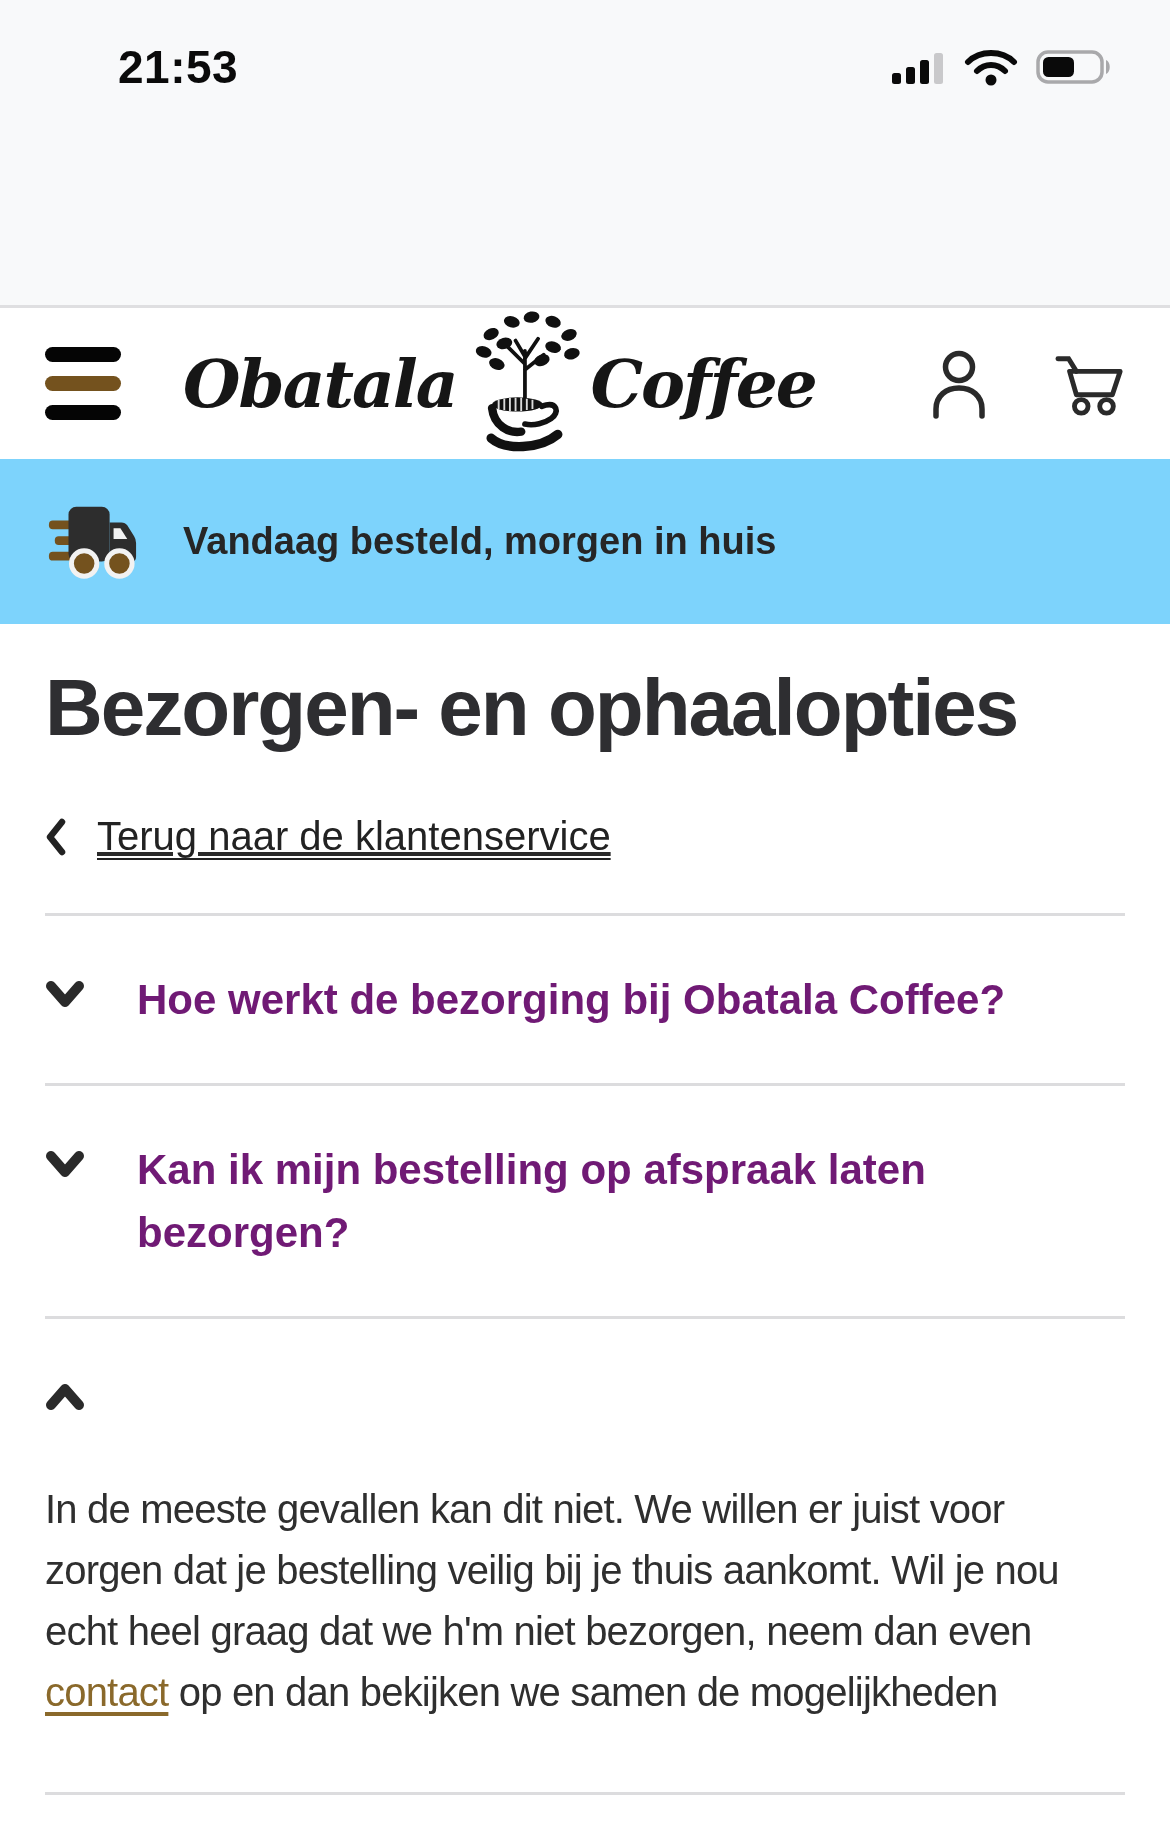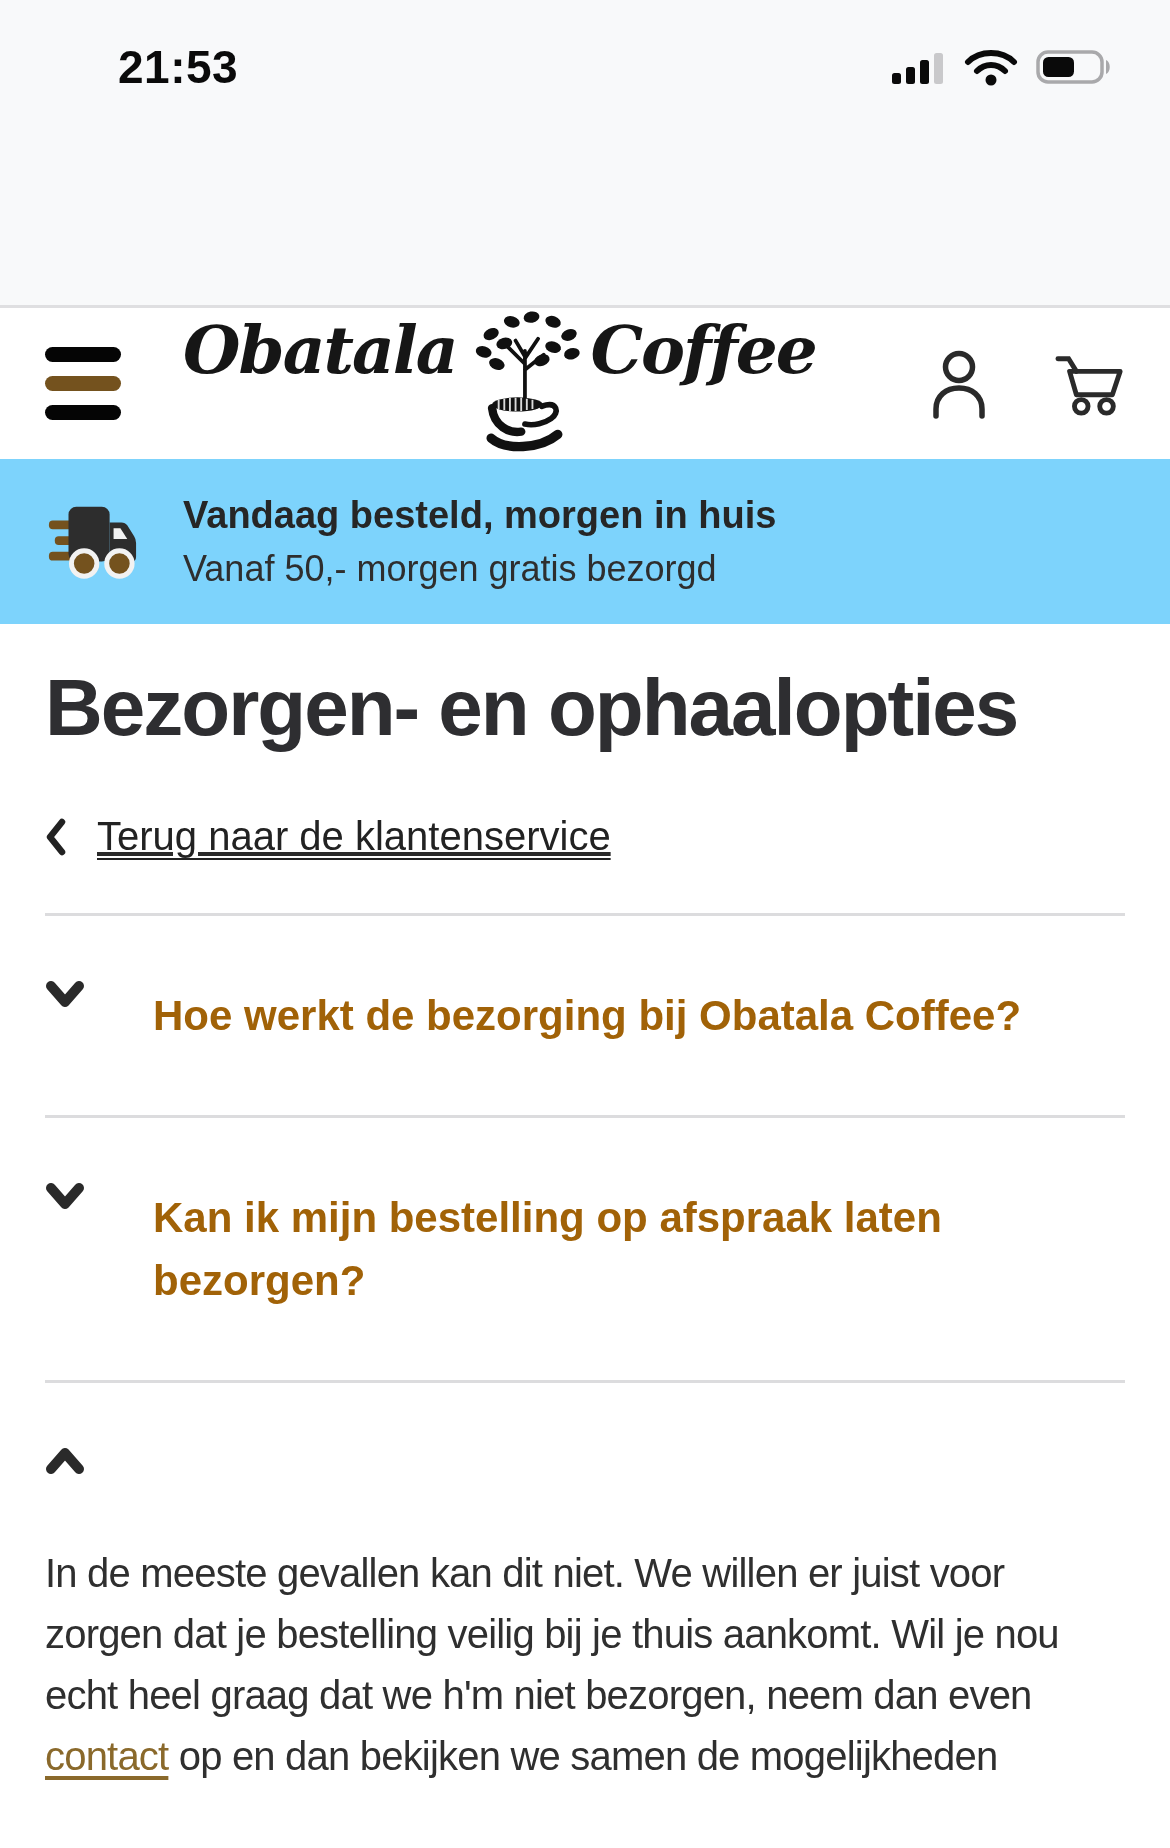--- a/index.html
+++ b/index.html
@@ -16,41 +16,41 @@
   .url-row{padding:0 30px;margin-top:50px;}
   .url-pill{height:132px;background:#e9e9eb;border-radius:32px;display:flex;align-items:center;padding:0 36px;}
   .url-pill .lock{margin-right:42px;display:flex;}
   .url-text{flex:1;font-size:43px;color:#202022;white-space:nowrap;overflow:hidden;}
   .url-pill .reader{margin-right:44px;display:flex;}
   
   .site-header{height:151px;background:#ffffff;display:flex;align-items:center;padding:0 45px;}
   .hamburger{width:76px;display:flex;flex-direction:column;gap:14px;cursor:pointer;}
   .hamburger .bar{height:15px;border-radius:8px;background:#050505;}
   .hamburger .bar.mid{background:#74521e;}
-  .brand{margin-left:62px;display:flex;align-items:flex-start;cursor:pointer;}
+  .brand{margin-left:62px;display:flex;align-items:center;cursor:pointer;}
   .brand-word{font-family:"DejaVu Serif", serif;font-style:italic;font-weight:700;font-size:66px;color:#161616;letter-spacing:-2px;white-space:nowrap;}
   .brand-graphic{margin:0 6px;display:flex;position:relative;top:-4px;}
   .header-actions{margin-left:auto;display:flex;align-items:center;gap:66px;}
   .icon-btn{display:flex;cursor:pointer;}
   
   .banner{height:165px;background:#7dd3fc;display:flex;align-items:center;padding:0 45px;}
   .banner .truck{display:flex;}
   .banner-text{margin-left:44px;}
   .banner-title{font-size:38px;font-weight:700;color:#262626;line-height:1.2;}
   .banner-sub{font-size:36px;font-weight:400;color:#2e2e2e;margin-top:8px;line-height:1.2;}
   
   .content{padding:0 45px;}
   .page-title{font-size:80px;font-weight:700;color:#2e2e31;letter-spacing:-2px;margin:44px 0 12px;line-height:1;white-space:nowrap;}
   .back-row{margin-top:66px;display:flex;align-items:center;gap:30px;text-decoration:underline;}
   .back-link{font-size:40px;color:#222222;text-decoration:underline;text-underline-offset:8px;text-decoration-thickness:2px;cursor:pointer;}
   .divider{height:3px;background:#dcdcde;border:none;margin:0;}
   .divider.top-gap{margin-top:54px;}
   .faq-row{display:flex;align-items:flex-start;gap:52px;padding:52px 0;cursor:pointer;}
   .faq-row .chev{display:flex;margin-top:12px;flex:0 0 auto;}
-  .faq-q{font-size:42px;font-weight:700;color:#a16207;line-height:1.5;margin:16px;}
+  .faq-q{font-size:42px;font-weight:700;color:#701a75;line-height:1.5;margin:0;}
   .faq-answer{font-size:40px;line-height:61px;color:#2f2f2f;margin:16px 0 17px;letter-spacing:-.8px;padding-bottom:52px;}
   .faq-answer a{color:#8a692b;text-decoration:underline;text-underline-offset:6px;cursor:pointer;}
 </style>
 </head>
 <body>
 
 <div class="chrome">
   <div class="status-row">
     <span class="status-time">21:53</span>
     <span class="status-icons">
@@ -139,21 +139,20 @@
       <rect x="4" y="58" width="31" height="9" rx="4" fill="#74521e"></rect>
       <rect x="24" y="12" width="42" height="56" rx="8" fill="#2d2d2d"></rect>
       <path d="M66,28 h12 q4,0 6,3 l7,11 q2,3 2,7 v14 q0,5 -5,5 h-22 z" fill="#2d2d2d"></path>
       <path d="M70,34 h7 l7,11 h-14 z" fill="#f2f2f2"></path>
       <circle cx="40" cy="70" r="13" fill="#74521e" stroke="#f2f2f2" stroke-width="5"></circle>
       <circle cx="76" cy="70" r="13" fill="#74521e" stroke="#f2f2f2" stroke-width="5"></circle>
     </svg>
   </span>
   <div class="banner-text">
     <div class="banner-title">Vandaag besteld, morgen in huis</div>
-    <div class="banner-sub">Vanaf 50,- morgen gratis bezorgd</div>
   </div>
 </div>
 
 <div class="content">
   <h1 class="page-title">Bezorgen- en ophaalopties</h1>
 
   <div class="back-row">
     <span style="display:flex;">
       <svg width="22" height="38" viewBox="0 0 22 38">
         <polyline points="17,4 5,19 17,34" fill="none" stroke="#222222" stroke-width="6.5" stroke-linecap="round" stroke-linejoin="round"></polyline>

